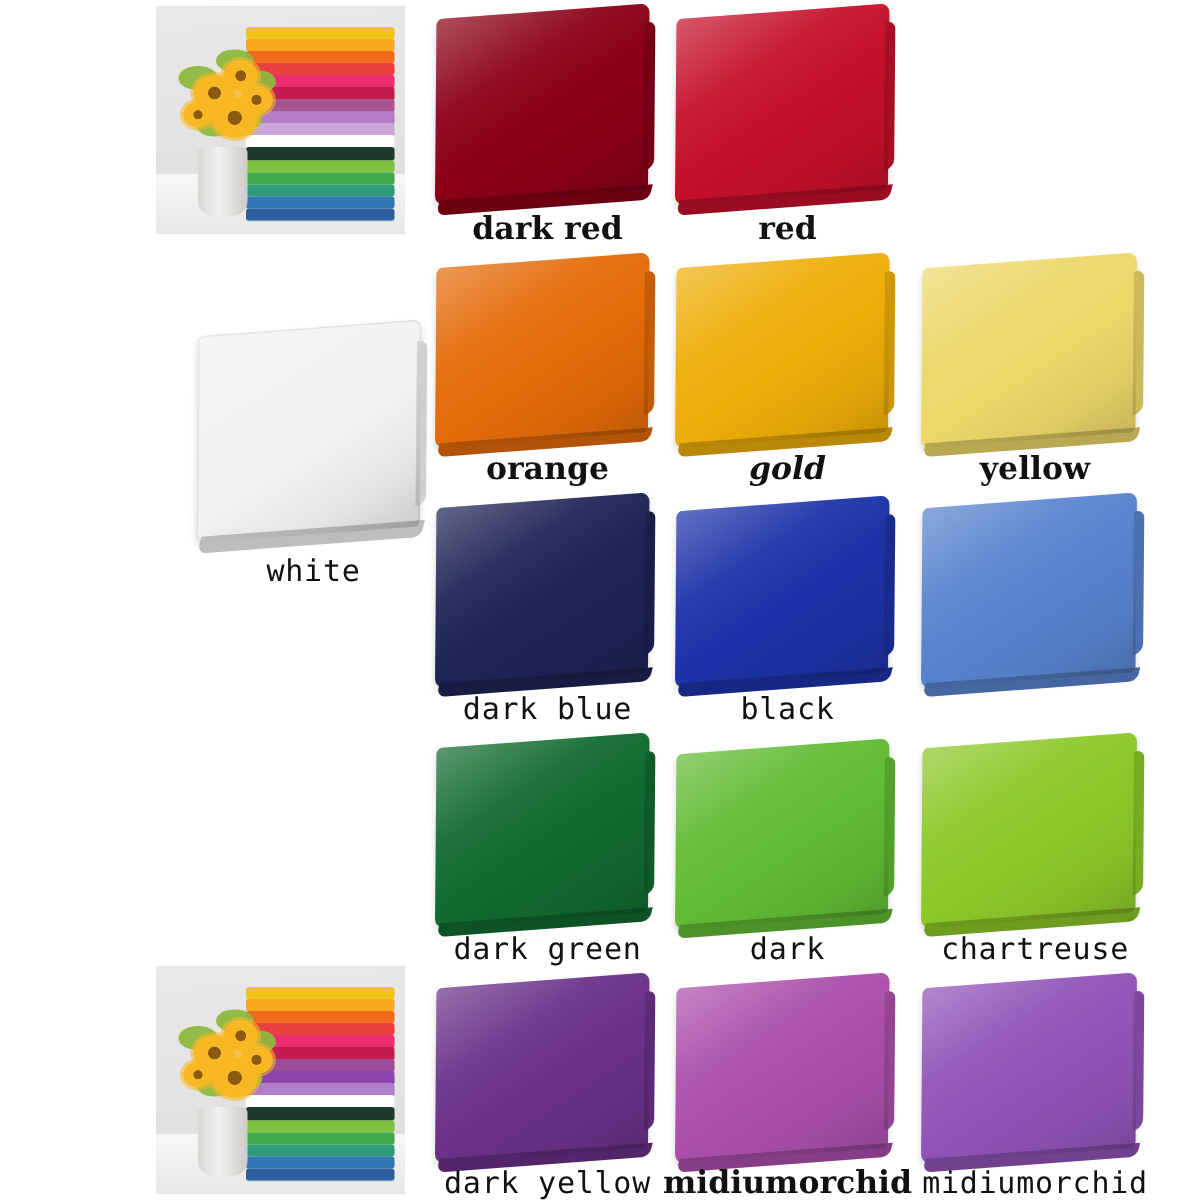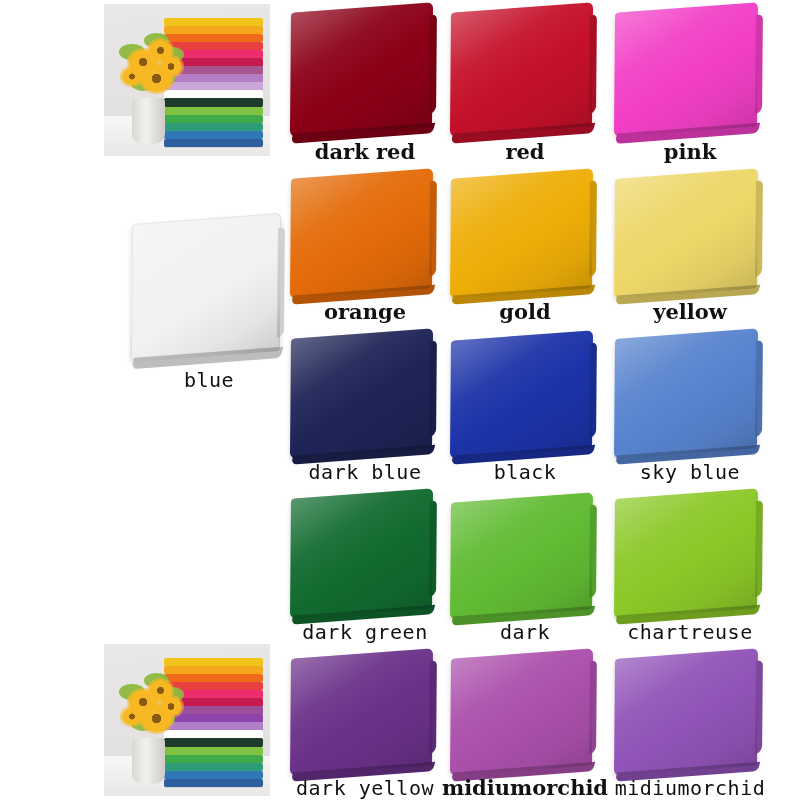--- a/index.html
+++ b/index.html
@@ -90,54 +90,43 @@
       <div class="swatch-wrap">
         <div class="fabric" style="--c: #c5102a;">
           <div class="face"></div>
           <div class="edge"></div>
           <div class="edge2"></div>
           <div class="sheen"></div>
         </div>
         <div class="label serif">red</div>
       </div>
     </div>
-    <div class="cell" style="left: 572px; top: 2px; width: 172px; height: 162px;">
-      <div class="swatch-wrap">
-        <div class="fabric" style="--c: #f23fc6;">
-          <div class="face"></div>
-          <div class="edge"></div>
-          <div class="edge2"></div>
-          <div class="sheen"></div>
-        </div>
-        <div class="label serif">pink</div>
-      </div>
-    </div>
     <div class="cell" style="left: 88px; top: 212px; width: 178px; height: 180px;">
       <div class="swatch-wrap">
         <div class="fabric" style="--c: #f2f2f0;">
           <div class="face" style="box-shadow: rgb(222, 222, 222) 0px 0px 0px 1px inset;"></div>
           <div class="edge"></div>
           <div class="edge2"></div>
           <div class="sheen"></div>
         </div>
-        <div class="label mono">blue</div>
+        <div class="label mono">white</div>
       </div>
     </div>
     <div class="cell" style="left: 248px; top: 168px; width: 170px; height: 156px;">
       <div class="swatch-wrap">
         <div class="fabric" style="--c: #e46b09;">
           <div class="face"></div>
           <div class="edge"></div>
           <div class="edge2"></div>
           <div class="sheen"></div>
         </div>
         <div class="label serif">orange</div>
       </div>
     </div>
-    <div class="cell" style="left: 408px; top: 168px; width: 170px; height: 156px;">
+    <div class="cell" style="left: 408px; top: 168px; width: 170px; height: 156px; font-style: italic;">
       <div class="swatch-wrap">
         <div class="fabric" style="--c: #eeae08;">
           <div class="face"></div>
           <div class="edge"></div>
           <div class="edge2"></div>
           <div class="sheen"></div>
         </div>
         <div class="label serif">gold</div>
       </div>
     </div>
@@ -175,21 +164,20 @@
       </div>
     </div>
     <div class="cell" style="left: 572px; top: 328px; width: 172px; height: 156px;">
       <div class="swatch-wrap">
         <div class="fabric" style="--c: #5783ce;">
           <div class="face"></div>
           <div class="edge"></div>
           <div class="edge2"></div>
           <div class="sheen"></div>
         </div>
-        <div class="label mono">sky blue</div>
       </div>
     </div>
     <div class="cell" style="left: 248px; top: 488px; width: 170px; height: 156px;">
       <div class="swatch-wrap">
         <div class="fabric" style="--c: #116b30;">
           <div class="face"></div>
           <div class="edge"></div>
           <div class="edge2"></div>
           <div class="sheen"></div>
         </div>

